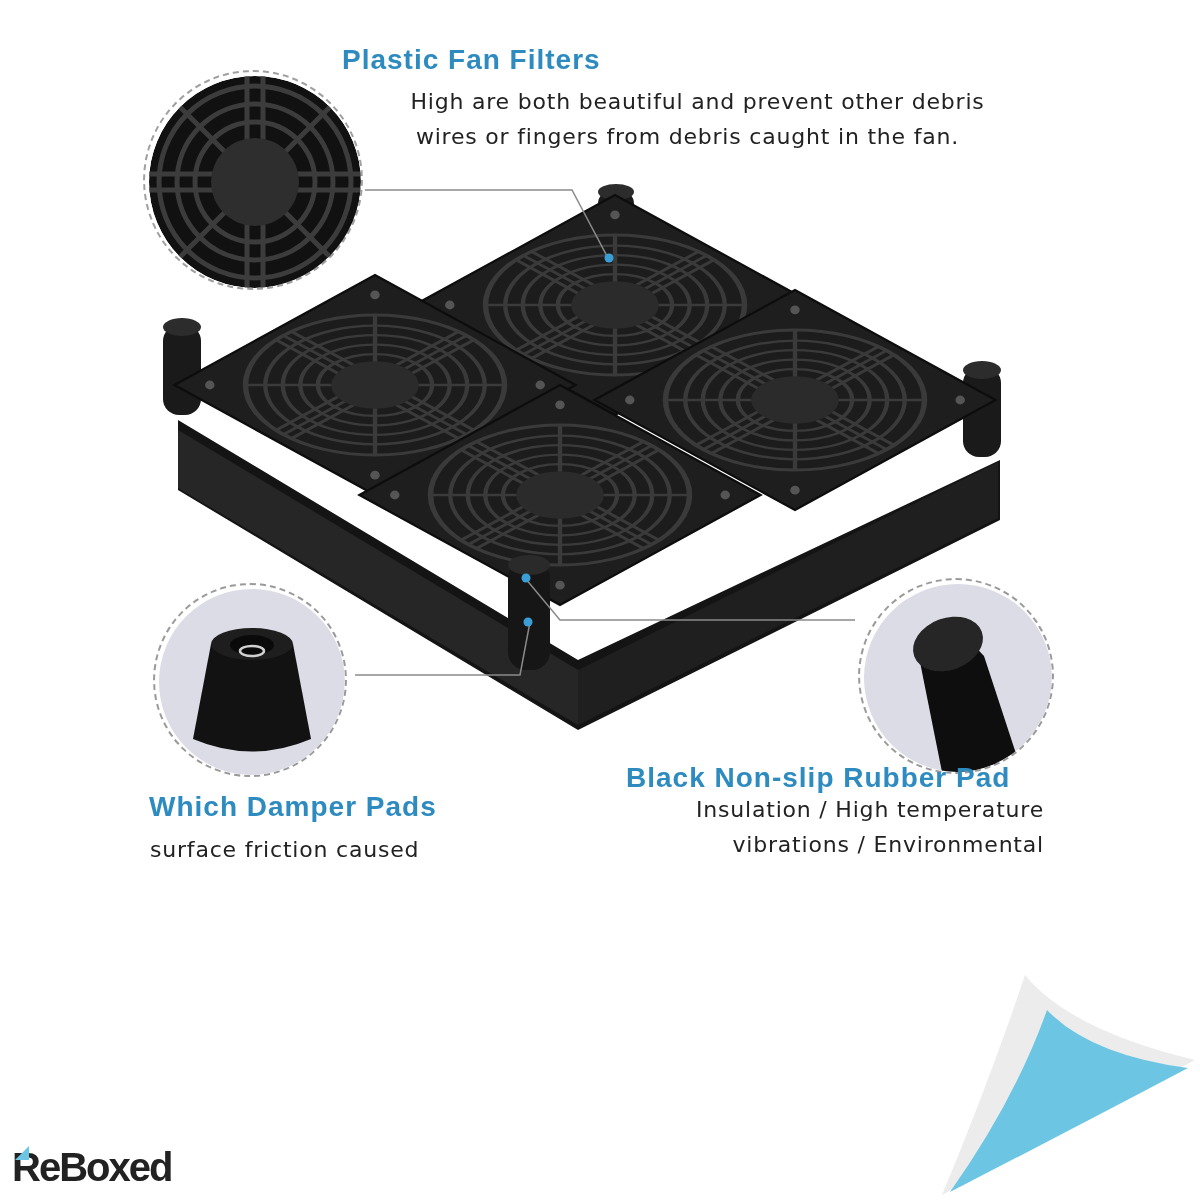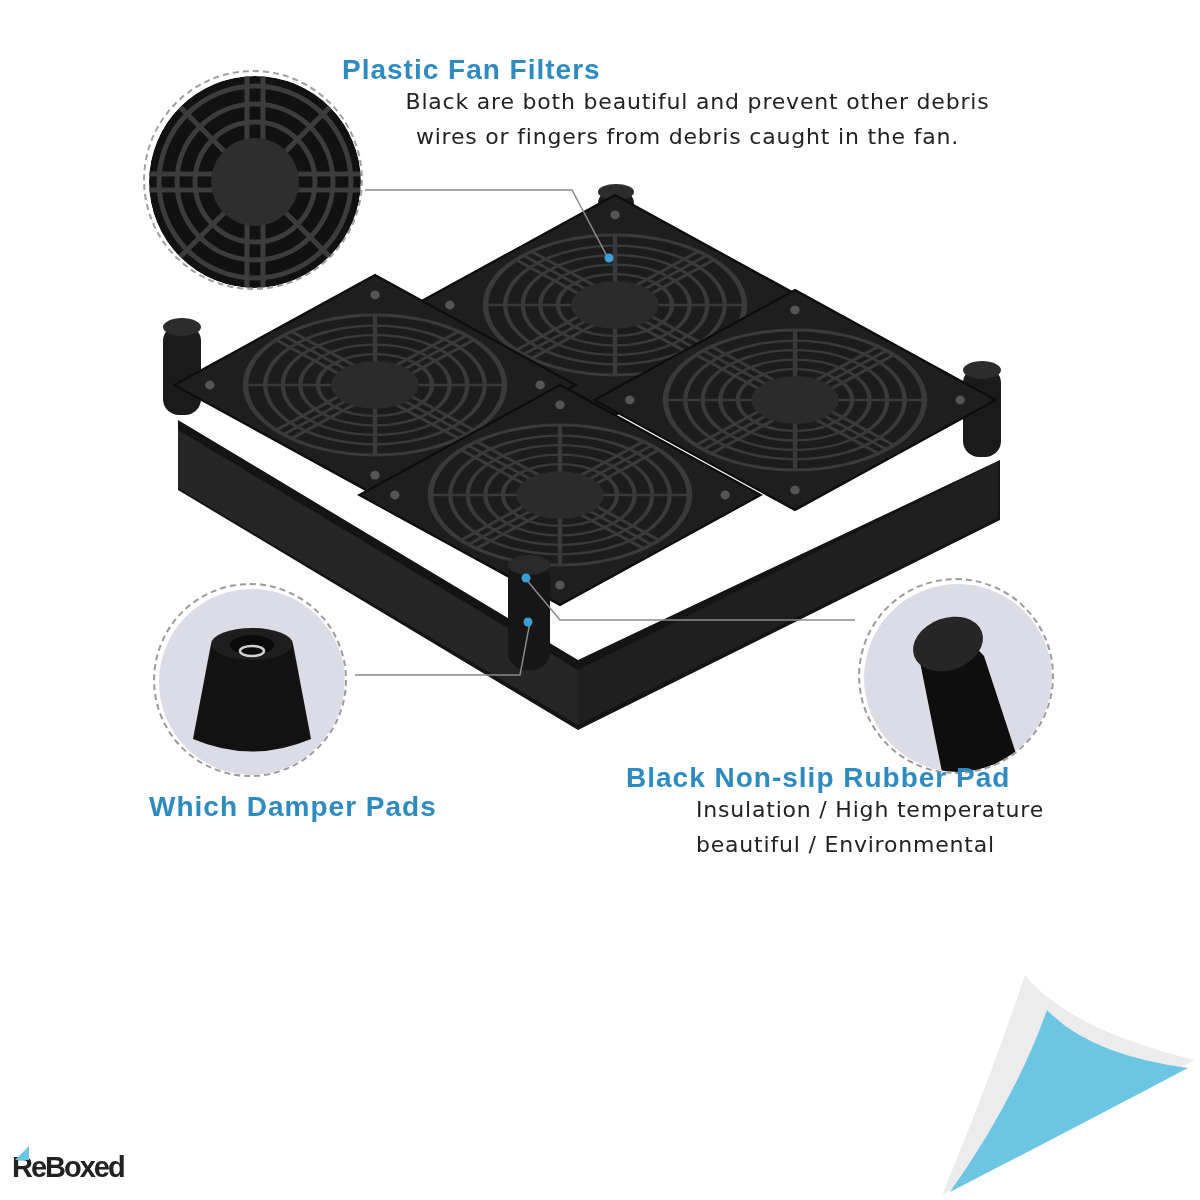--- a/index.html
+++ b/index.html
@@ -135,39 +135,40 @@
 </div>
 
 <div class="zoom-circle" style="left:858px;top:578px;width:196px;height:196px;">
   <svg class="zoom-inner" width="188" height="188" viewBox="0 0 188 188">
     <rect width="188" height="188" fill="#dcdce6"></rect>
     <path d="M52,58 Q92,40 120,72 L158,188 L78,188 Z" fill="#0e0e0e"></path>
     <ellipse cx="84" cy="60" rx="36" ry="26" transform="rotate(-20 84 60)" fill="#262626"></ellipse>
   </svg>
 </div>
 
-<div class="heading" style="left:342px;top:54px;">Plastic Fan Filters</div>
+<div class="heading" style="left:342px;top:44px;">Plastic Fan Filters</div>
 <div class="desc" style="left:365px;top:84px;text-align:center;width:665px;">
-  <div>Black are both beautiful and prevent other debris</div>
+  <div>High are both beautiful and prevent other debris</div>
   <div style="margin-left:-20px;">wires or fingers from debris caught in the fan.</div>
 </div>
 
 <div class="heading" style="left:149px;top:791px;">Which Damper Pads</div>
 <div class="desc" style="left:150px;top:832px;">
+  <div>surface friction caused</div>
 </div>
 
 <div class="heading" style="left:626px;top:762px;">Black Non-slip Rubber Pad</div>
-<div class="desc" style="right:148px;top:792px;">
+<div class="desc" style="right:148px;top:792px;text-align:right;">
   <div style="margin-right:8px;">Insulation / High temperature</div>
-  <div style="margin-right:8px;">beautiful / Environmental</div>
+  <div style="margin-right:8px;">vibrations / Environmental</div>
 </div>
 
 <svg class="abs" style="left:920px;top:960px" width="280" height="240" viewBox="0 0 280 240">
   <path d="M105,15 Q150,70 275,100 Q160,160 22,235 Q70,120 105,15 Z" fill="#ececec"></path>
   <path d="M127,50 Q170,95 268,108 Q160,165 30,232 Q95,140 127,50 Z" fill="#6cc6e3"></path>
 </svg>
 
 <div class="abs" style="left:12px;top:1142px;height:50px;">
   <svg width="14" height="14" viewBox="0 0 14 14" style="position:absolute;left:3px;top:4px;">
     <polygon points="0,14 14,0 14,14" fill="#6cc6e3"></polygon>
   </svg>
-  <span style="font-family:'Liberation Sans',sans-serif;font-weight:bold;font-size:29px;letter-spacing:-2px;color:#222;line-height:50px;">ReBoxed</span>
+  <span style="font-family:'Liberation Sans',sans-serif;font-weight:bold;font-size:40px;letter-spacing:-2px;color:#222;line-height:50px;">ReBoxed</span>
 </div>
 
 </body></html>

